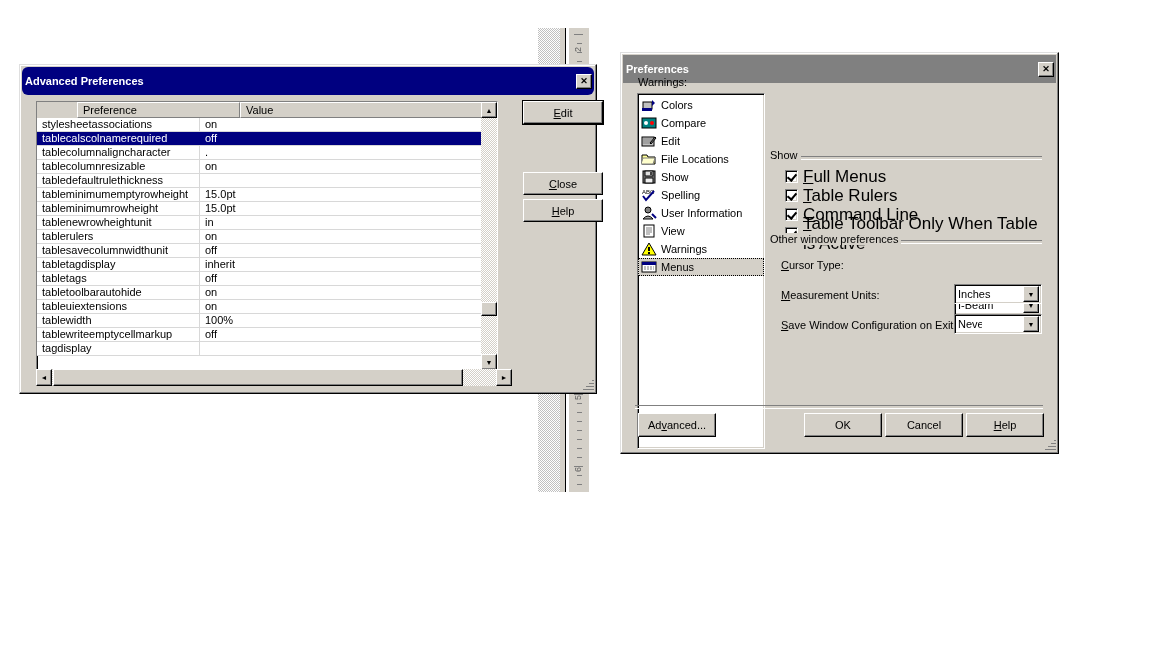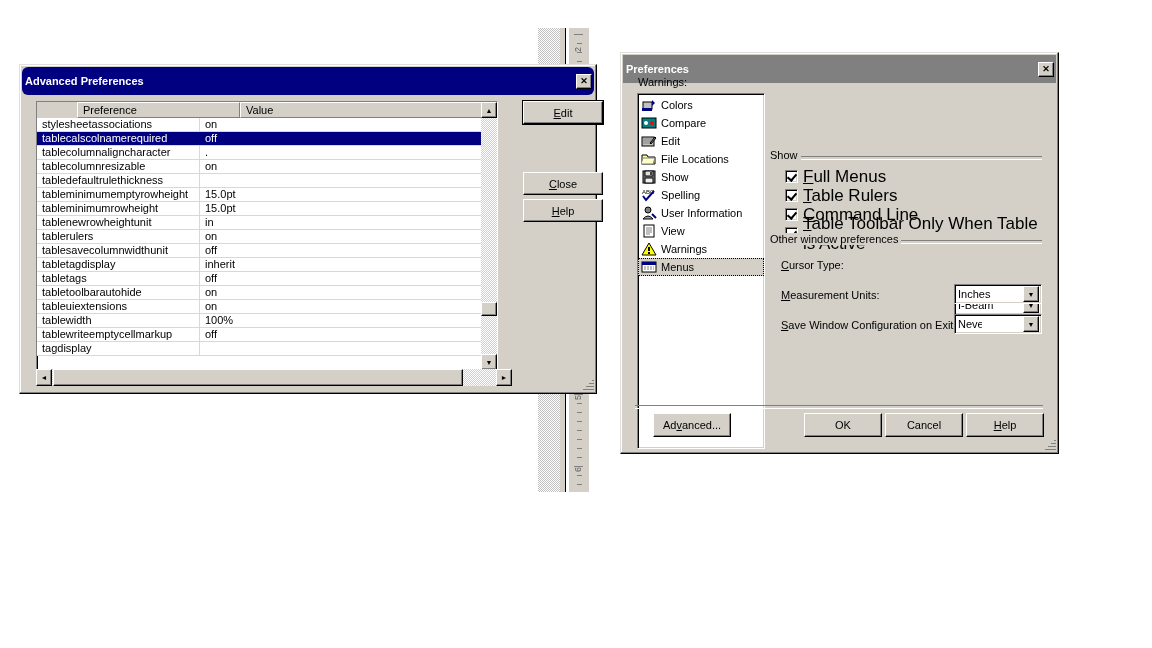--- a/index.html
+++ b/index.html
@@ -480,21 +480,21 @@
 
     <div class="label" style="position:absolute;left:11px;top:86px;"><u>S</u>ave Window Configuration on Exit:</div>
     <div class="combo" style="left:184px;top:81px;width:88px;gap:41px;">
       <span class="combo-val">Never</span>
       <span class="combo-arrow">▼</span>
     </div>
   </fieldset>
 
   <div class="sep-line" style="left:14px;top:352px;width:408px;"></div>
 
-  <div class="btn" style="position:absolute;left:32px;top:360px;width:76px;height:22px;align-items:center;">
+  <div class="btn" style="position:absolute;left:17px;top:360px;width:76px;height:22px;align-items:center;">
     <span>Ad<u>v</u>anced...</span>
   </div>
   <div class="btn" style="position:absolute;left:183px;top:360px;width:76px;height:22px;">
     <span>OK</span>
   </div>
   <div class="btn" style="position:absolute;left:264px;top:360px;width:76px;height:22px;">
     <span>Cancel</span>
   </div>
   <div class="btn" style="position:absolute;left:345px;top:360px;width:76px;height:22px;">
     <span><u>H</u>elp</span>

